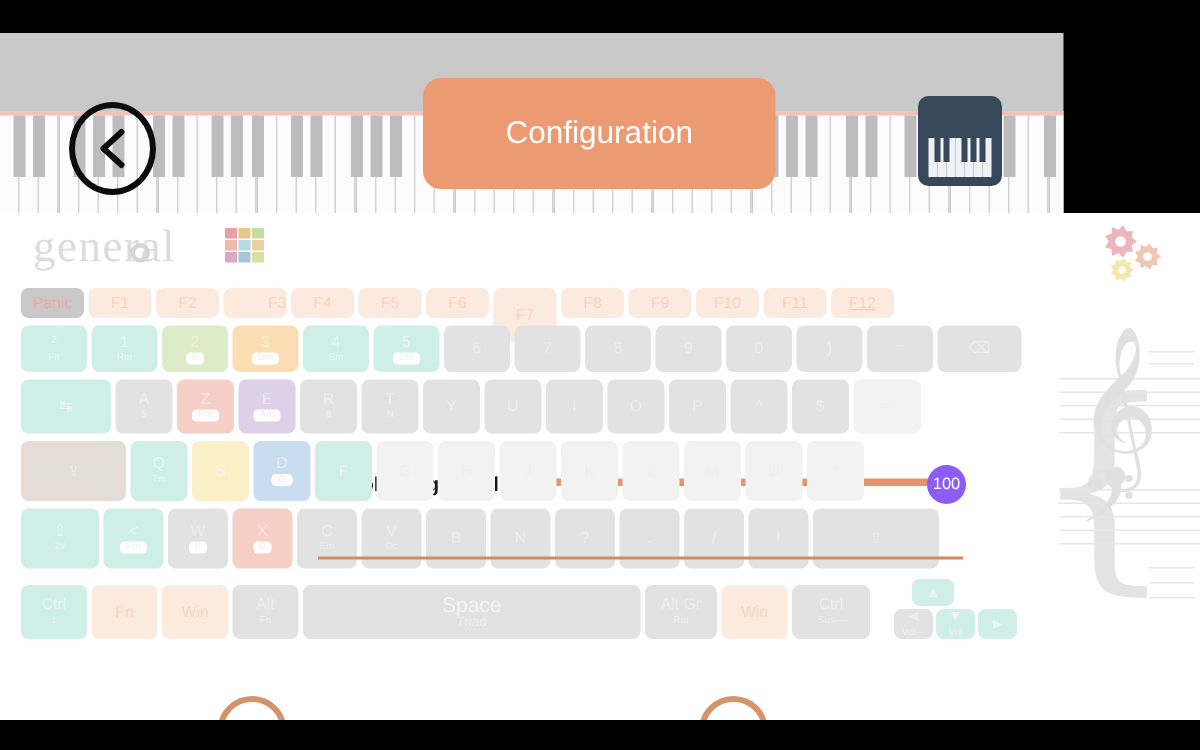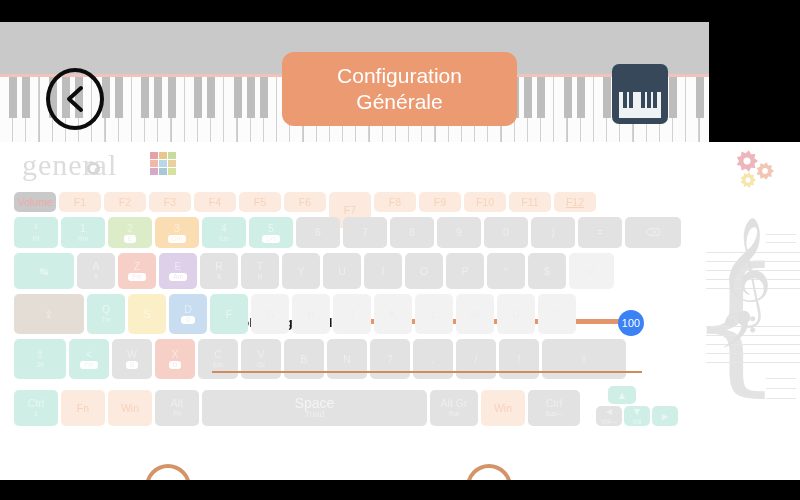--- a/index.html
+++ b/index.html
@@ -61,21 +61,21 @@
   #brace { position:absolute; left:0px; top:18px; font-size:150px; color:#e3e3e3;
            font-family:"DejaVu Serif", serif; line-height:150px; }
   .clef { position:absolute; color:#e0e0e0; font-family:"DejaVu Serif", serif; }
 
   
   #volLabel { position:absolute; left:233px; top:173px; font-size:13.5px;
               font-weight:bold; color:#171717; }
   #volTrack { position:absolute; left:352px; top:177px; width:285px; height:5px;
               background:#e5956c; border-radius:3px; }
   #volThumb { position:absolute; left:618px; top:168px; width:26px; height:26px;
-              border-radius:50%; background:#3b82f6; color:#fff; font-size:11px;
+              border-radius:50%; background:#8b5cf6; color:#fff; font-size:11px;
               display:flex; align-items:center; justify-content:center; cursor:pointer; }
 
   
   #tanRule { position:absolute; left:212px; top:229px; width:430px; height:2px;
              background:#d08c5e; z-index:5; }
 
   
   #kbd { position:absolute; left:0px; top:50px; width:690px; height:290px; }
   .krow { position:absolute; left:0; width:690px; }
   .key { position:absolute; border-radius:5px; background:#e2e2e2;
@@ -213,21 +213,20 @@
     <div id="backBtn">
       <span>
         <svg width="22" height="30" viewBox="0 0 22 30">
           <polyline points="17,4 5,15 17,26" fill="none" stroke="#0c0c0c" stroke-width="4" stroke-linecap="round" stroke-linejoin="round"></polyline>
         </svg>
       </span>
     </div>
 
     <div id="titleBtn">
       <span>Configuration</span>
-      <span>Générale</span>
     </div>
 
     <div id="pianoIcon">
         <div class="ik" style="left: 7px;"></div>
         <div class="ik" style="left: 13px;"></div>
         <div class="ik" style="left: 19px;"></div>
         <div class="ik" style="left: 25px;"></div>
         <div class="ik" style="left: 31px;"></div>
         <div class="ik" style="left: 37px;"></div>
         <div class="ik" style="left: 43px;"></div>
@@ -293,29 +292,29 @@
         <div class="clef" style="left: 32px; top: 78px; font-size: 58px; line-height: 58px;">𝄢</div>
       </div>
 
     <div id="volLabel">Volume general</div>
     <div id="volTrack"></div>
     <div id="volThumb">100</div>
 
     <div id="kbd">
         <div class="krow" style="top: 0px; height: 20px;">
           <div class="key" style="left: 14px; top: 0px; width: 42px; height: 20px; background: rgb(201, 201, 201);">
-            <span class="main" style="color: rgb(244, 167, 167);">Volume</span>
+            <span class="main" style="color: rgb(244, 167, 167);">Panic</span>
           </div>
           <div class="key" style="left: 59px; top: 0px; width: 42px; height: 20px; background: rgb(253, 234, 222); text-align: right;">
             <span class="main" style="color: rgb(247, 210, 187);">F1</span>
           </div>
           <div class="key" style="left: 104px; top: 0px; width: 42px; height: 20px; background: rgb(253, 234, 222);">
             <span class="main" style="color: rgb(247, 210, 187);">F2</span>
           </div>
-          <div class="key" style="left: 149px; top: 0px; width: 42px; height: 20px; background: rgb(253, 234, 222);">
+          <div class="key" style="left: 149px; top: 0px; width: 42px; height: 20px; background: rgb(253, 234, 222); align-items: flex-end;">
             <span class="main" style="color: rgb(247, 210, 187);">F3</span>
           </div>
           <div class="key" style="left: 194px; top: 0px; width: 42px; height: 20px; background: rgb(253, 234, 222);">
             <span class="main" style="color: rgb(247, 210, 187);">F4</span>
           </div>
           <div class="key" style="left: 239px; top: 0px; width: 42px; height: 20px; background: rgb(253, 234, 222);">
             <span class="main" style="color: rgb(247, 210, 187);">F5</span>
           </div>
           <div class="key" style="left: 284px; top: 0px; width: 42px; height: 20px; background: rgb(253, 234, 222);">
             <span class="main" style="color: rgb(247, 210, 187);">F6</span>

